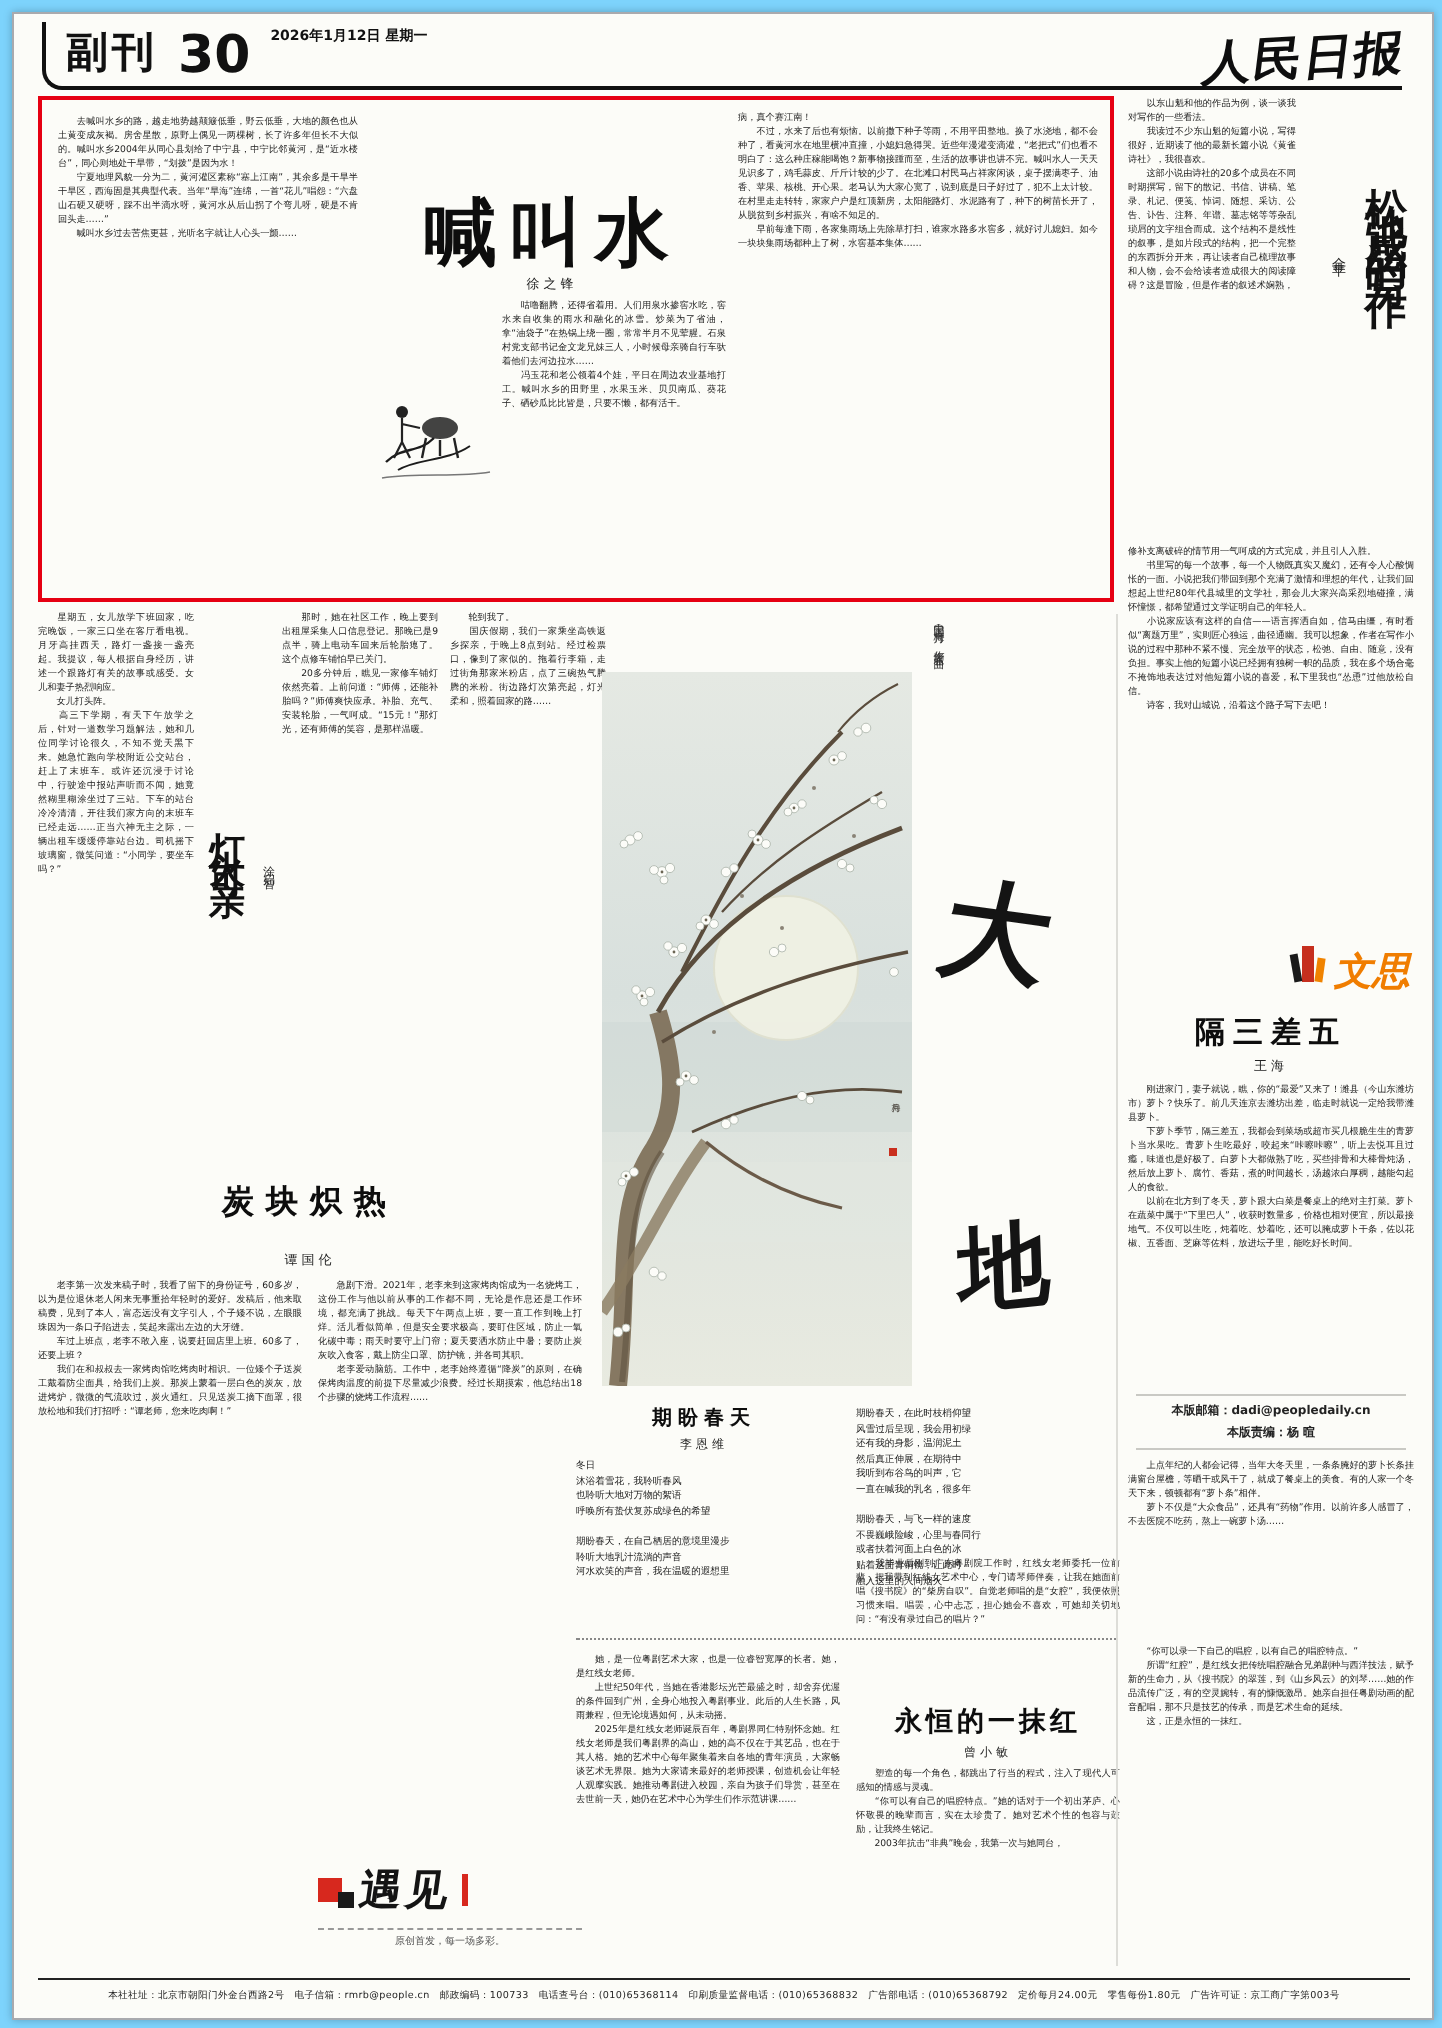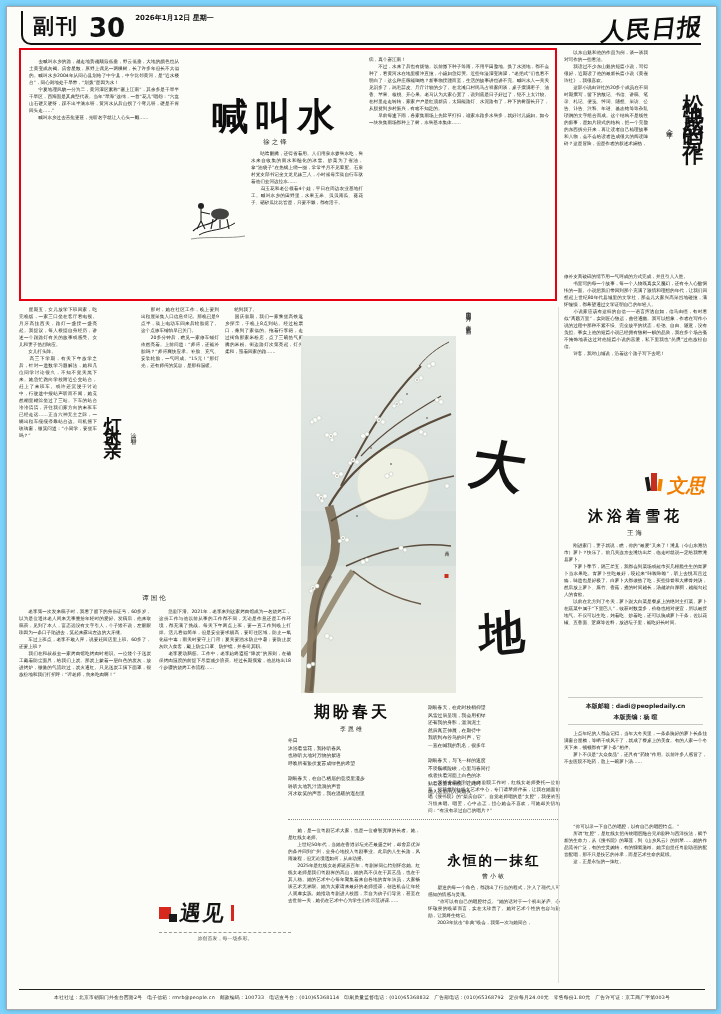--- a/index.html
+++ b/index.html
@@ -149,21 +149,21 @@
       <span class="ws-ic">
             <i class="ws-b1"></i>
             <i class="ws-b2"></i>
             <i class="ws-b3"></i>
           </span>
       <span class="ws-tx">文思</span>
     </div>
   </div>
 
   <div class="aicl">
-    <h2 class="h2">沐浴着雪花</h2>
+    <h2 class="h2">隔三差五</h2>
     <div class="byline" style="margin:3px 0 4px">王海</div>
     <div class="t" style="height:150px">　　刚进家门，妻子就说，瞧，你的“最爱”又来了！潍县（今山东潍坊市）萝卜？快乐了。前几天连京去潍坊出差，临走时就说一定给我带潍县萝卜。
 　　下萝卜季节，隔三差五，我都会到菜场或超市买几根脆生生的青萝卜当水果吃。青萝卜生吃最好，咬起来“咔嚓咔嚓”，听上去悦耳且过瘾，味道也是好极了。白萝卜大都做熟了吃，买些排骨和大棒骨炖汤，然后放上萝卜、腐竹、香菇，煮的时间越长，汤越浓白厚稠，越能勾起人的食欲。
 　　以前在北方到了冬天，萝卜跟大白菜是餐桌上的绝对主打菜。萝卜在蔬菜中属于“下里巴人”，收获时数量多，价格也相对便宜，所以最接地气。不仅可以生吃，炖着吃、炒着吃，还可以腌成萝卜干条，佐以花椒、五香面、芝麻等佐料，放进坛子里，能吃好长时间。</div>
     <div class="notice">
       <div>本版邮箱：dadi@peopledaily.cn</div>
       <div>本版责编：杨 暄</div>
     </div>
     <div class="t" style="height:88px">　　上点年纪的人都会记得，当年大冬天里，一条条腌好的萝卜长条挂满窗台屋檐，等晒干或风干了，就成了餐桌上的美食。有的人家一个冬天下来，顿顿都有“萝卜条”相伴。
 　　萝卜不仅是“大众食品”，还具有“药物”作用。以前许多人感冒了，不去医院不吃药，熬上一碗萝卜汤……</div>
@@ -323,21 +323,21 @@
       <rect x="143.5" y="238" width="4" height="4" fill="#c92f1e"></rect>
     </svg>
   </div>
   <div class="caption">中国画《梅月》，作者张石曲。</div>
 
   <div class="dadi1">大</div>
   <div class="dadi2">地</div>
 
   <div class="qipan">
     <div class="qp-left">
-      <h2 class="h2" style="font-size:16px;letter-spacing:3px">期盼春天</h2>
+      <h2 class="h2" style="font-size:10px;letter-spacing:3px">期盼春天</h2>
       <div class="byline" style="font-size:6px;margin:2px 0 3px">李恩维</div>
       <div class="poem" style="height:68px">冬日
 沐浴着雪花，我聆听春风
 也聆听大地对万物的絮语
 呼唤所有蛰伏复苏成绿色的希望
 
 期盼春天，在自己栖居的意境里漫步
 聆听大地乳汁流淌的声音
 河水欢笑的声音，我在温暖的遐想里</div>
     </div>
@@ -361,21 +361,22 @@
   <div class="yh-colB">
     <div class="t" style="height:70px">　　我毕业后刚到广东粤剧院工作时，红线女老师委托一位前辈，把我带到红线女艺术中心，专门请琴师伴奏，让我在她面前唱《搜书院》的“柴房自叹”。自觉老师唱的是“女腔”，我便依照习惯来唱。唱罢，心中忐忑，担心她会不喜欢，可她却关切地问：“有没有录过自己的唱片？”</div>
     <h2 class="h2" style="font-size:13.5px;letter-spacing:2px;margin-top:3px">永恒的一抹红</h2>
     <div class="byline" style="font-size:6px;margin:2px 0 3px">曾小敏</div>
     <div class="t" style="height:56px">　　塑造的每一个角色，都跳出了行当的程式，注入了现代人可感知的情感与灵魂。
 　　“你可以有自己的唱腔特点。”她的话对于一个初出茅庐、心怀敬畏的晚辈而言，实在太珍贵了。她对艺术个性的包容与鼓励，让我终生铭记。
 　　2003年抗击“非典”晚会，我第一次与她同台，</div>
   </div>
 
   <div class="tankuai">
-    <div class="byline" style="margin-top:3px">谭国伦</div>
+    <h2 class="h2" style="font-size:16px;letter-spacing:6px">炭块炽热</h2>
+    <div class="byline" style="margin-top:14px">谭国伦</div>
     <div class="tk-cols">
       <div class="tk-c1 t">　　老李第一次发来稿子时，我看了留下的身份证号，60多岁，以为是位退休老人闲来无事重拾年轻时的爱好。发稿后，他来取稿费，见到了本人，富态远没有文字引人，个子矮不说，左眼眼珠因为一条口子陷进去，笑起来露出左边的大牙缝。
 　　车过上班点，老李不敢入座，说要赶回店里上班。60多了，还要上班？
 　　我们在和叔叔去一家烤肉馆吃烤肉时相识。一位矮个子送炭工戴着防尘面具，给我们上炭。那炭上蒙着一层白色的炭灰，放进烤炉，微微的气流吹过，炭火通红。只见送炭工摘下面罩，很放松地和我们打招呼：“谭老师，您来吃肉啊！”</div>
       <div>
         <div class="tk-t2 t">　　急剧下滑。2021年，老李来到这家烤肉馆成为一名烧烤工，这份工作与他以前从事的工作都不同，无论是作息还是工作环境，都充满了挑战。每天下午两点上班，要一直工作到晚上打烊。活儿看似简单，但是安全要求极高，要盯住区域，防止一氧化碳中毒；雨天时要守上门帘；夏天要洒水防止中暑；要防止炭灰吹入食客，戴上防尘口罩、防护镜，并各司其职。
 　　老李爱动脑筋。工作中，老李始终遵循“降炭”的原则，在确保烤肉温度的前提下尽量减少浪费。经过长期摸索，他总结出18个步骤的烧烤工作流程……</div>
         <div class="yujian">
           <div class="yj-row">
             <span class="yj-sq1"></span>

